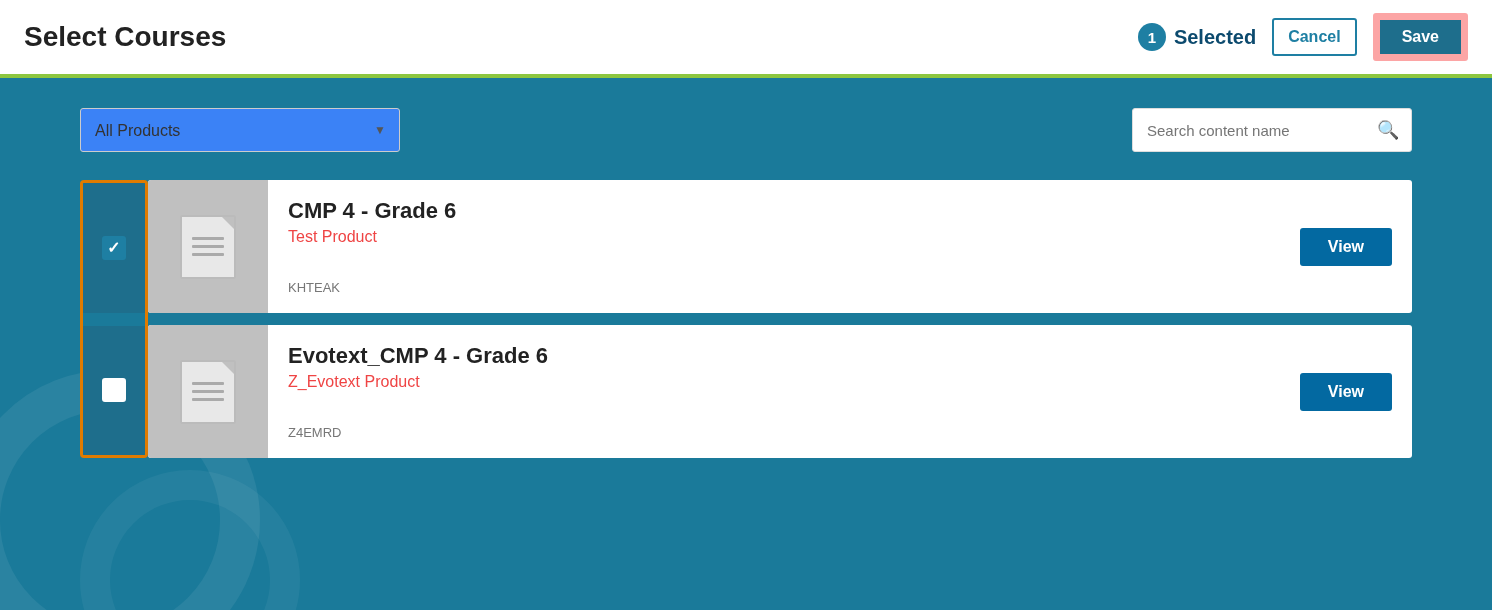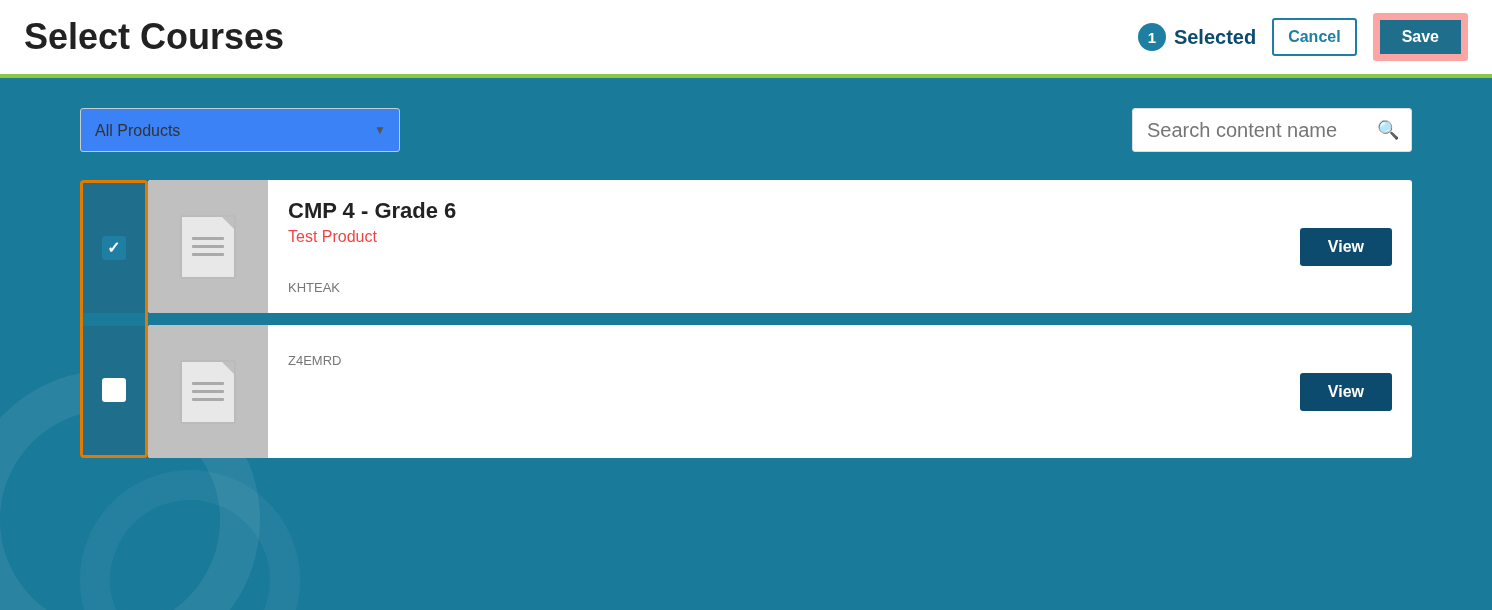--- a/index.html
+++ b/index.html
@@ -15,21 +15,21 @@
     .header {
       display: flex;
       align-items: center;
       justify-content: space-between;
       padding: 0 24px;
       height: 78px;
       background: #fff;
       border-bottom: 4px solid #8dc63f;
     }
     .header-title {
-      font-size: 36px;
+      font-size: 28px;
       font-weight: bold;
       color: #222;
     }
     .header-right {
       display: flex;
       align-items: center;
       gap: 16px;
     }
     .selected-badge {
       display: flex;
@@ -142,21 +142,21 @@
     .search-wrapper {
       position: relative;
       width: 280px;
     }
     .search-input {
       width: 100%;
       height: 44px;
       background: #fff;
       border: 1px solid #ddd;
       border-radius: 3px;
-      font-size: 20px;
+      font-size: 15px;
       color: #999;
       padding: 0 40px 0 14px;
     }
     .search-icon {
       position: absolute;
       right: 12px;
       top: 50%;
       transform: translateY(-50%);
       color: #999;
       font-size: 18px;
@@ -300,21 +300,21 @@
       margin-top: 10px;
     }
     .course-card-action {
       display: flex;
       align-items: center;
       padding: 0 20px;
       flex-shrink: 0;
     }
     .view-btn {
       padding: 10px 28px;
-      background: #0c4a6e;
+      background: #0369a1;
       color: #fff;
       font-size: 16px;
       font-weight: bold;
       border: none;
       border-radius: 3px;
       cursor: pointer;
     }
   </style>
 </head>
 <body>
@@ -382,20 +382,24 @@
 
       <div class="course-card">
         <div class="course-card-icon">
           <div class="doc-icon">
             <div class="doc-line"></div>
             <div class="doc-line"></div>
             <div class="doc-line"></div>
           </div>
         </div>
         <div class="course-card-body">
+          <div>
+            <div class="course-name">Evotext_CMP 4 - Grade 6</div>
+            <div class="course-product">Z_Evotext Product</div>
+          </div>
           <div class="course-code">Z4EMRD</div>
         </div>
         <div class="course-card-action">
           <button class="view-btn">View</button>
         </div>
       </div>
 
     </div>
   </div>
 </div>

